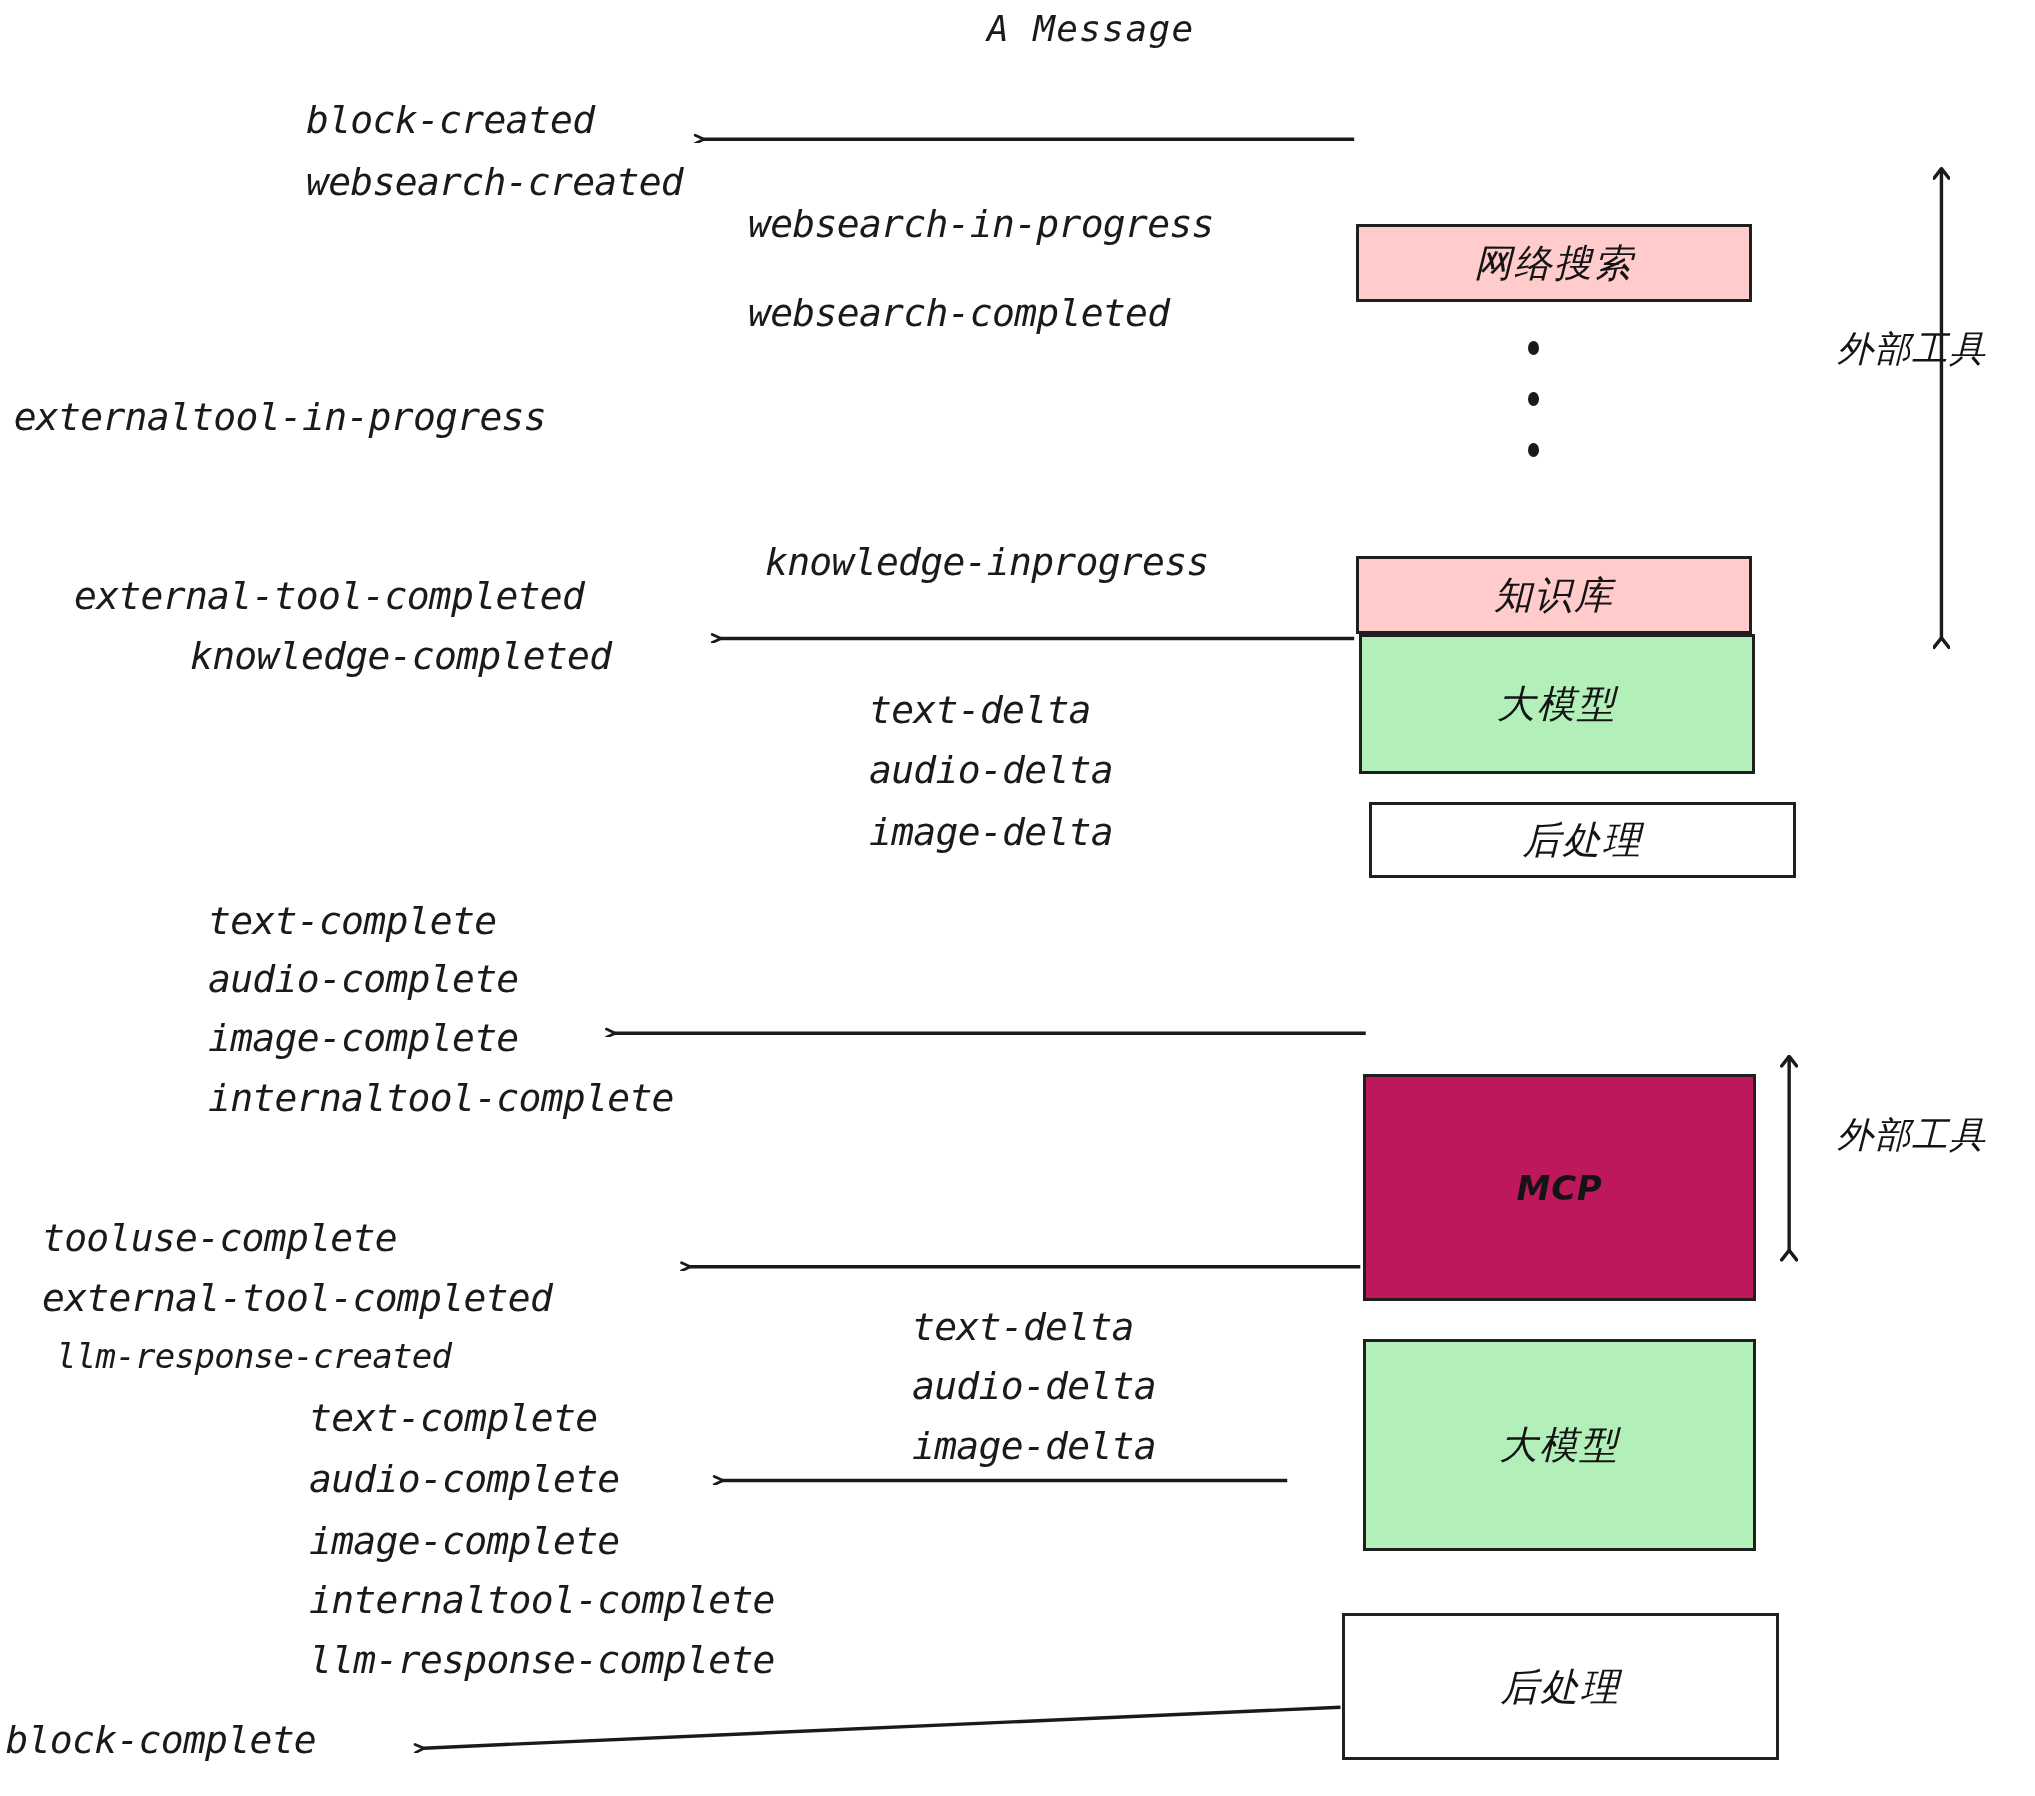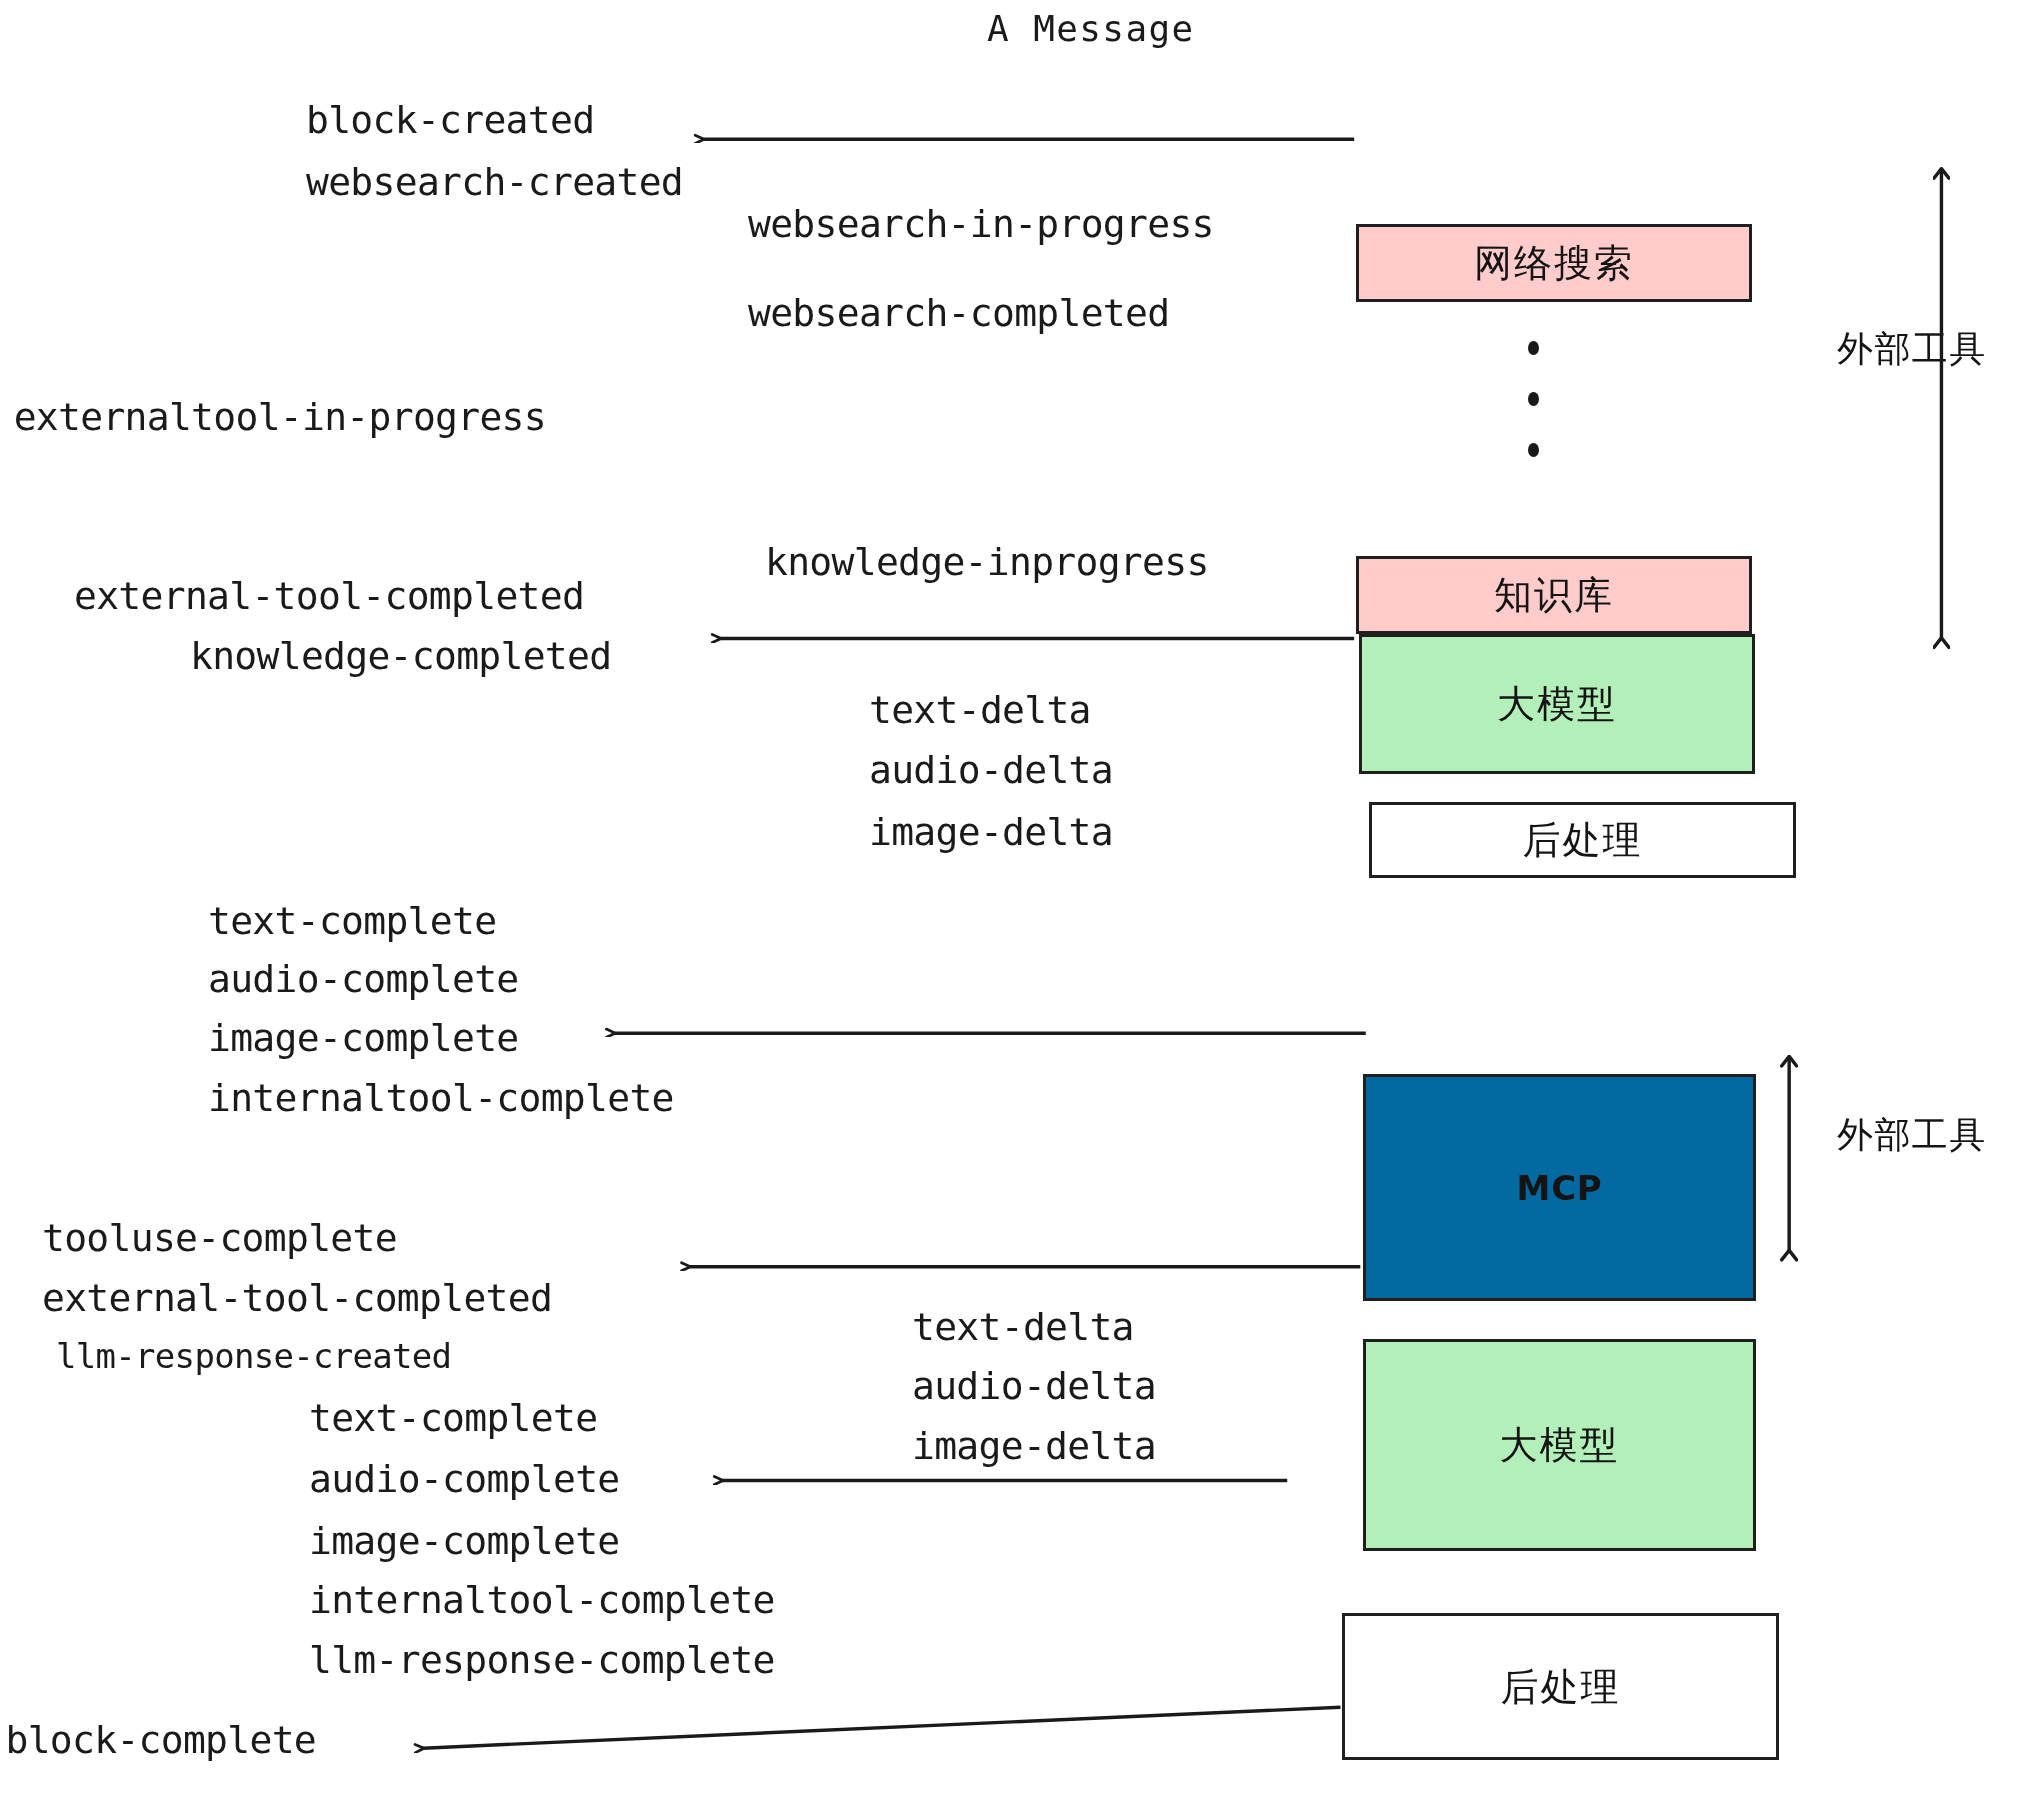--- a/index.html
+++ b/index.html
@@ -7,20 +7,21 @@
     padding: 0;
     background: #ffffff;
   }
   #stage {
     position: relative;
     width: 2035px;
     height: 1796px;
     background: #ffffff;
     font-family: "DejaVu Sans Mono", monospace;
     overflow: hidden;
+    font-style: italic;
   }
   .lbl {
     position: absolute;
     white-space: pre;
     color: #1a1a1a;
     font-family: "DejaVu Sans Mono", monospace;
     font-weight: 500;
     letter-spacing: -0.7px;
     line-height: 1;
   }
@@ -104,21 +105,21 @@
   </div>
 
   <div class="box" style="left:1359px; top:586px; width:396px; height:140px; background:#B2EFB9;">
     <span class="box-label">大模型</span>
   </div>
 
   <div class="box" style="left:1369px; top:754px; width:427px; height:76px; background:#FFFFFF;">
     <span class="box-label">后处理</span>
   </div>
 
-  <div class="box" style="left:1363px; top:1026px; width:393px; height:227px; background:#0369a1;align-items:center;">
+  <div class="box" style="left:1363px; top:1026px; width:393px; height:227px; background:#be185d;align-items:center;">
     <span class="box-label latin">MCP</span>
   </div>
 
   <div class="box" style="left:1363px; top:1291px; width:393px; height:212px; background:#B2EFB9;">
     <span class="box-label">大模型</span>
   </div>
 
   <div class="box" style="left:1342px; top:1565px; width:437px; height:147px; background:#FFFFFF;">
     <span class="box-label">后处理</span>
   </div>

